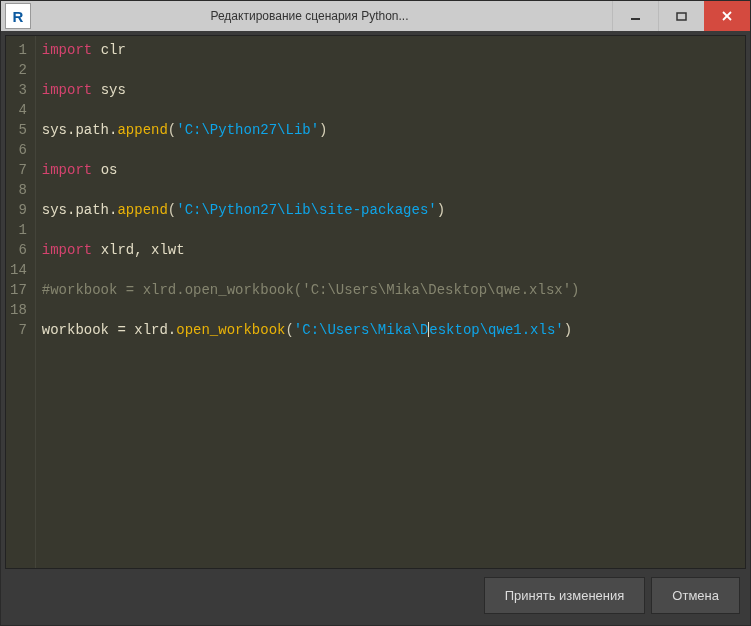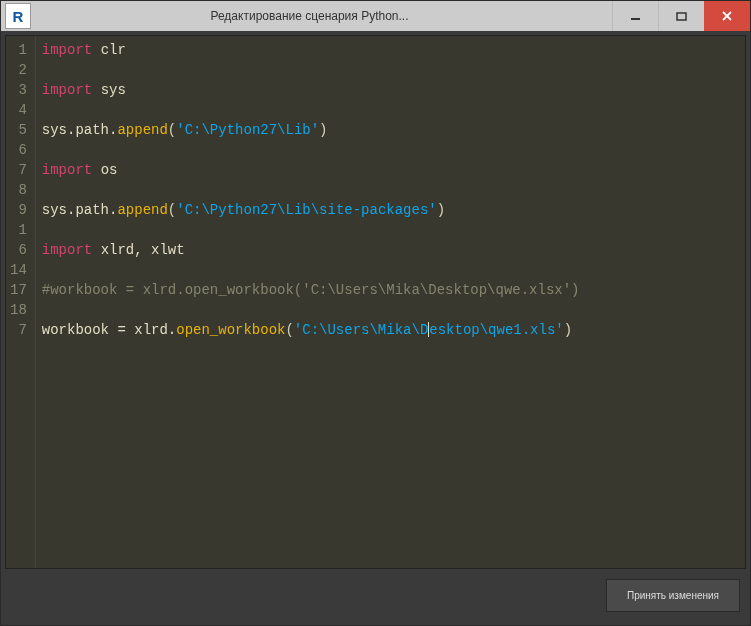--- a/index.html
+++ b/index.html
@@ -135,21 +135,21 @@
     justify-content: flex-end;
     align-items: center;
     gap: 6px;
     padding: 6px;
   }
   .dlg-btn {
     background: #4a4a4a;
     color: #ddd;
     border: 1px solid #2a2a2a;
     padding: 10px 20px;
-    font-size: 10px;
+    font-size: 13px;
     cursor: pointer;
     font-family: "Segoe UI", Tahoma, sans-serif;
   }
 </style>
 </head>
 <body>
 
 <div class="window">
 
   <div class="titlebar">
@@ -194,16 +194,17 @@
           <div>14</div>
           <div>17</div>
           <div>18</div>
           <div>7</div>
         </div>
       <div class="code" id="code"><div><span class="kw">import </span><span class="id">clr</span></div><div>&nbsp;</div><div><span class="kw">import </span><span class="id">sys</span></div><div>&nbsp;</div><div><span class="id">sys.path.</span><span class="fn">append</span><span class="punc">(</span><span class="str">'C:\Python27\Lib'</span><span class="punc">)</span></div><div>&nbsp;</div><div><span class="kw">import </span><span class="id">os</span></div><div>&nbsp;</div><div><span class="id">sys.path.</span><span class="fn">append</span><span class="punc">(</span><span class="str">'C:\Python27\Lib\site-packages'</span><span class="punc">)</span></div><div>&nbsp;</div><div><span class="kw">import </span><span class="id">xlrd, xlwt</span></div><div>&nbsp;</div><div><span class="cm">#workbook = xlrd.open_workbook('C:\Users\Mika\Desktop\qwe.xlsx')</span></div><div>&nbsp;</div><div><span class="id">workbook = xlrd.</span><span class="fn">open_workbook</span><span class="punc">(</span><span class="str">'C:\Users\Mika\D</span><span class="cursor"></span><span class="str">esktop\qwe1.xls'</span><span class="punc">)</span></div></div>
     </div>
 
     <div class="button-bar">
       <button class="dlg-btn">Принять изменения</button>
+      <button class="dlg-btn">Отмена</button>
     </div>
   </div>
 
 </div>
 
 </body></html>

